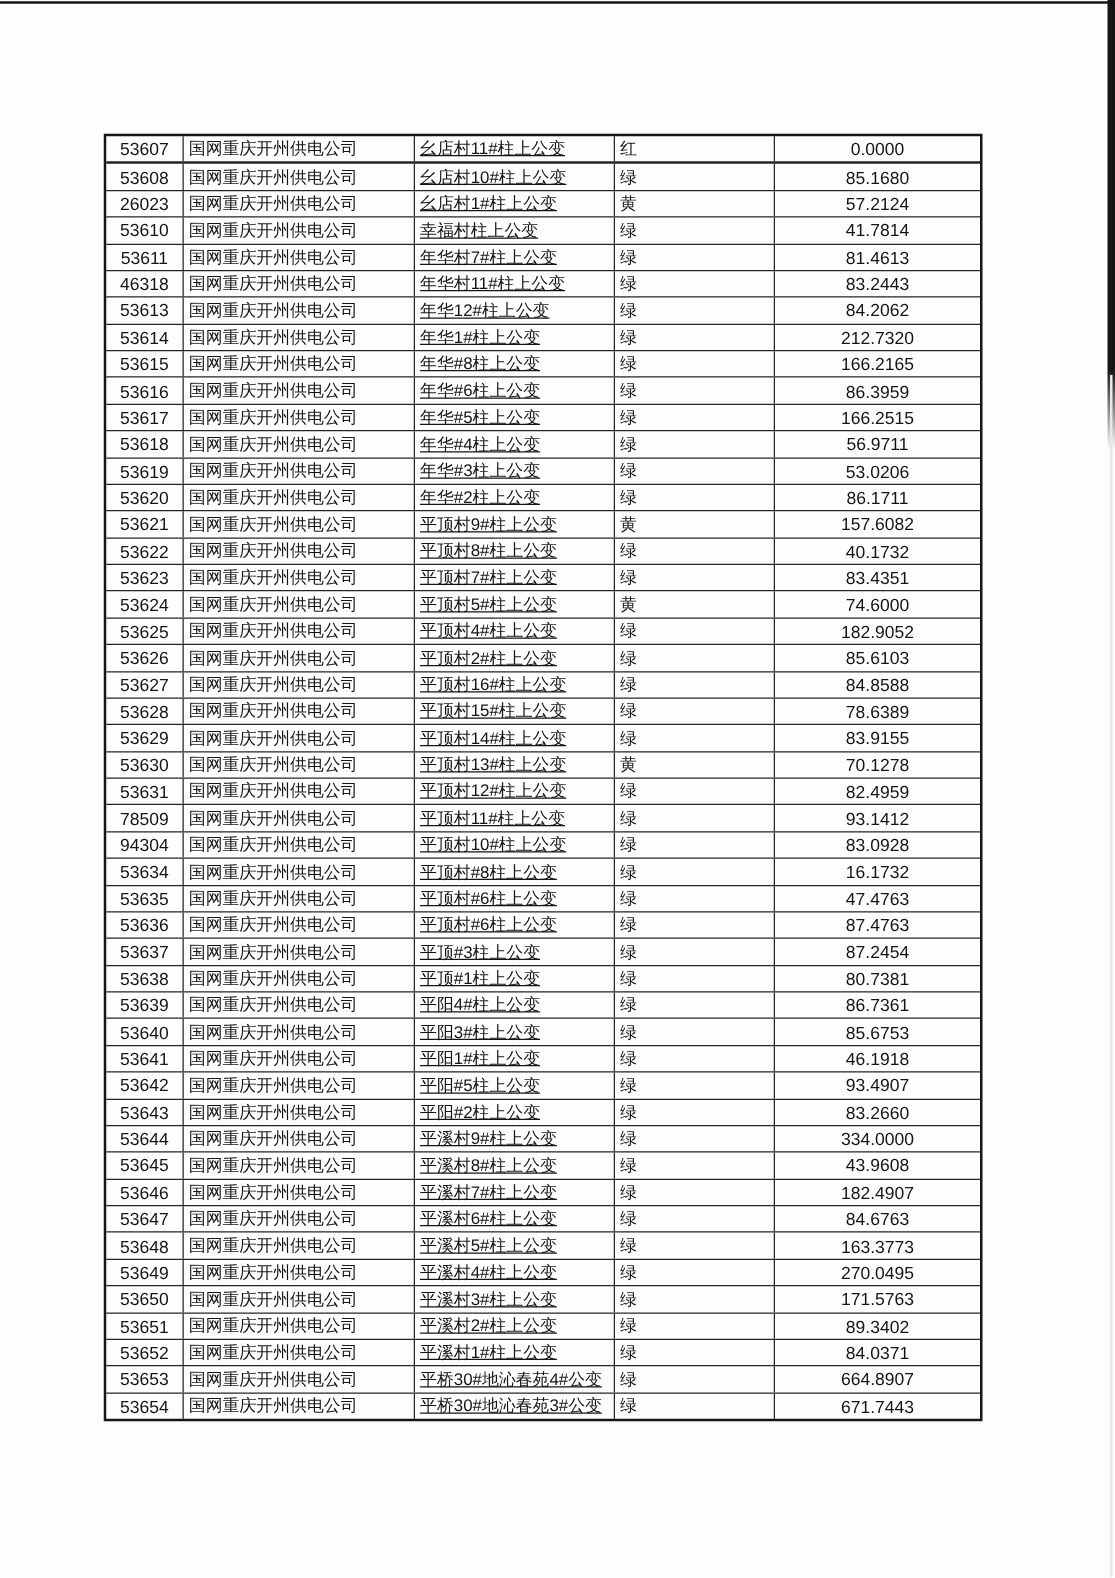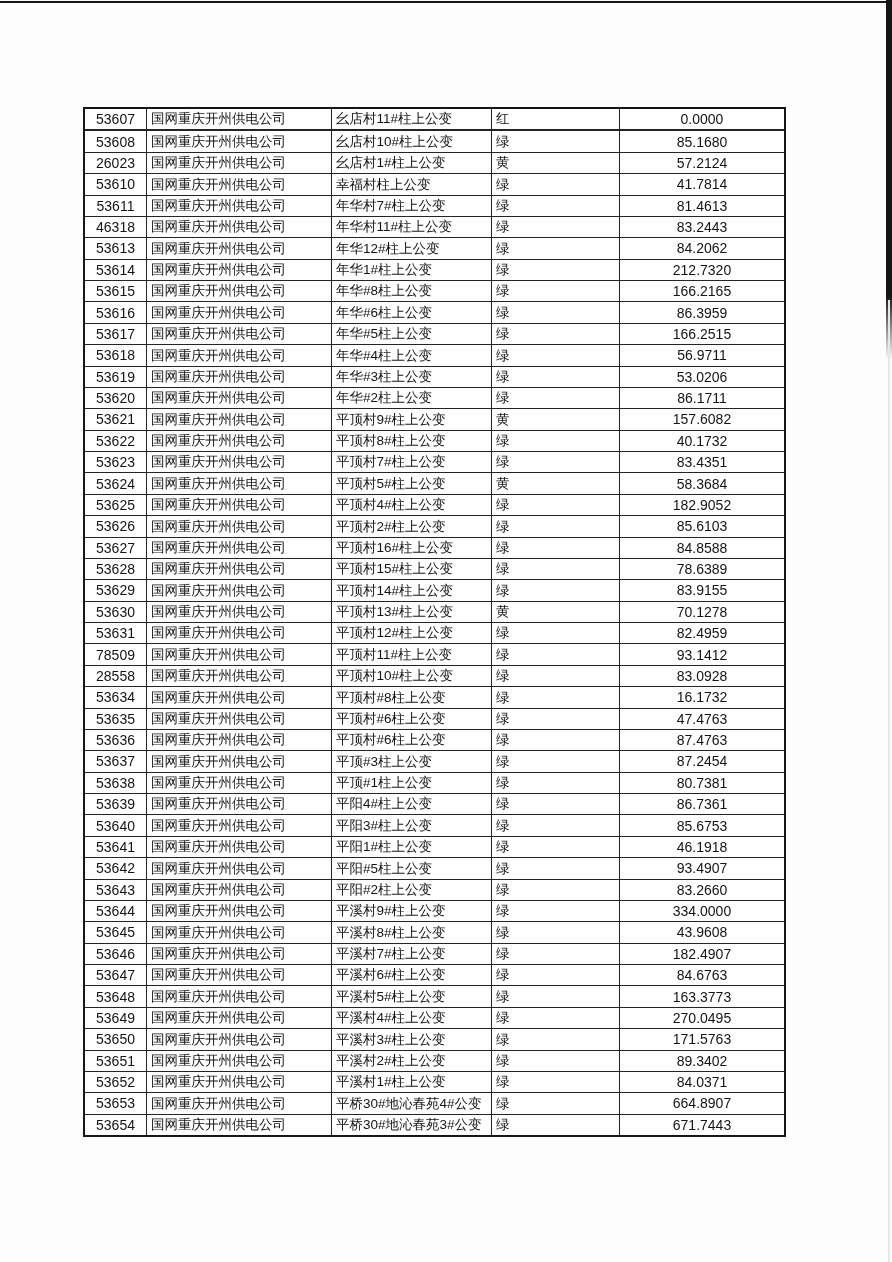--- a/index.html
+++ b/index.html
@@ -82,20 +82,21 @@
     justify-content: center;
     font-size: 14px;
   }
   .c-company {
     width: 185px;
     padding-left: 4px;
   }
   .c-name {
     width: 160px;
     padding-left: 4px;
+    text-decoration: underline;
   }
   .c-status {
     width: 128px;
     padding-left: 4px;
   }
   .c-value {
     flex: 1 1 0;
     border-right: none;
     justify-content: center;
     font-size: 14px;
@@ -228,21 +229,21 @@
       <div class="t-cell c-company">国网重庆开州供电公司</div>
       <div class="t-cell c-name">平顶村7#柱上公变</div>
       <div class="t-cell c-status">绿</div>
       <div class="t-cell c-value">83.4351</div>
     </div>
       <div class="t-row">
       <div class="t-cell c-id">53624</div>
       <div class="t-cell c-company">国网重庆开州供电公司</div>
       <div class="t-cell c-name">平顶村5#柱上公变</div>
       <div class="t-cell c-status">黄</div>
-      <div class="t-cell c-value">58.3684</div>
+      <div class="t-cell c-value">74.6000</div>
     </div>
       <div class="t-row">
       <div class="t-cell c-id">53625</div>
       <div class="t-cell c-company">国网重庆开州供电公司</div>
       <div class="t-cell c-name">平顶村4#柱上公变</div>
       <div class="t-cell c-status">绿</div>
       <div class="t-cell c-value">182.9052</div>
     </div>
       <div class="t-row">
       <div class="t-cell c-id">53626</div>
@@ -287,21 +288,21 @@
       <div class="t-cell c-value">82.4959</div>
     </div>
       <div class="t-row">
       <div class="t-cell c-id">78509</div>
       <div class="t-cell c-company">国网重庆开州供电公司</div>
       <div class="t-cell c-name">平顶村11#柱上公变</div>
       <div class="t-cell c-status">绿</div>
       <div class="t-cell c-value">93.1412</div>
     </div>
       <div class="t-row">
-      <div class="t-cell c-id">28558</div>
+      <div class="t-cell c-id">94304</div>
       <div class="t-cell c-company">国网重庆开州供电公司</div>
       <div class="t-cell c-name">平顶村10#柱上公变</div>
       <div class="t-cell c-status">绿</div>
       <div class="t-cell c-value">83.0928</div>
     </div>
       <div class="t-row">
       <div class="t-cell c-id">53634</div>
       <div class="t-cell c-company">国网重庆开州供电公司</div>
       <div class="t-cell c-name">平顶村#8柱上公变</div>
       <div class="t-cell c-status">绿</div>

